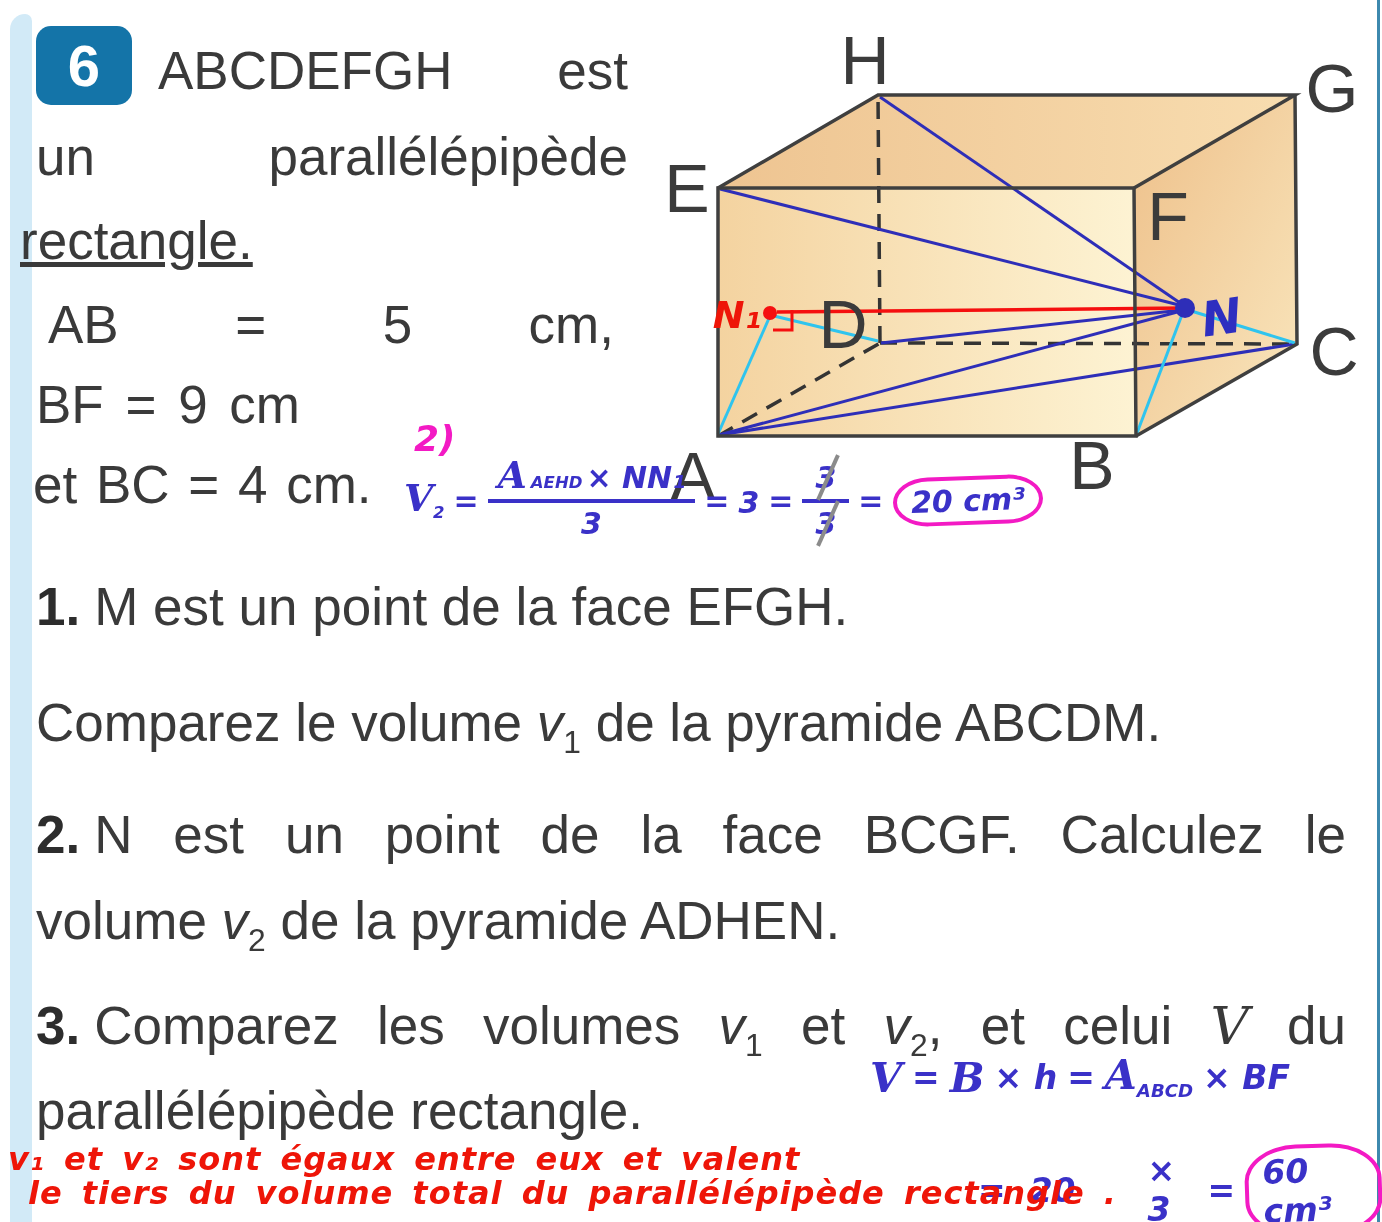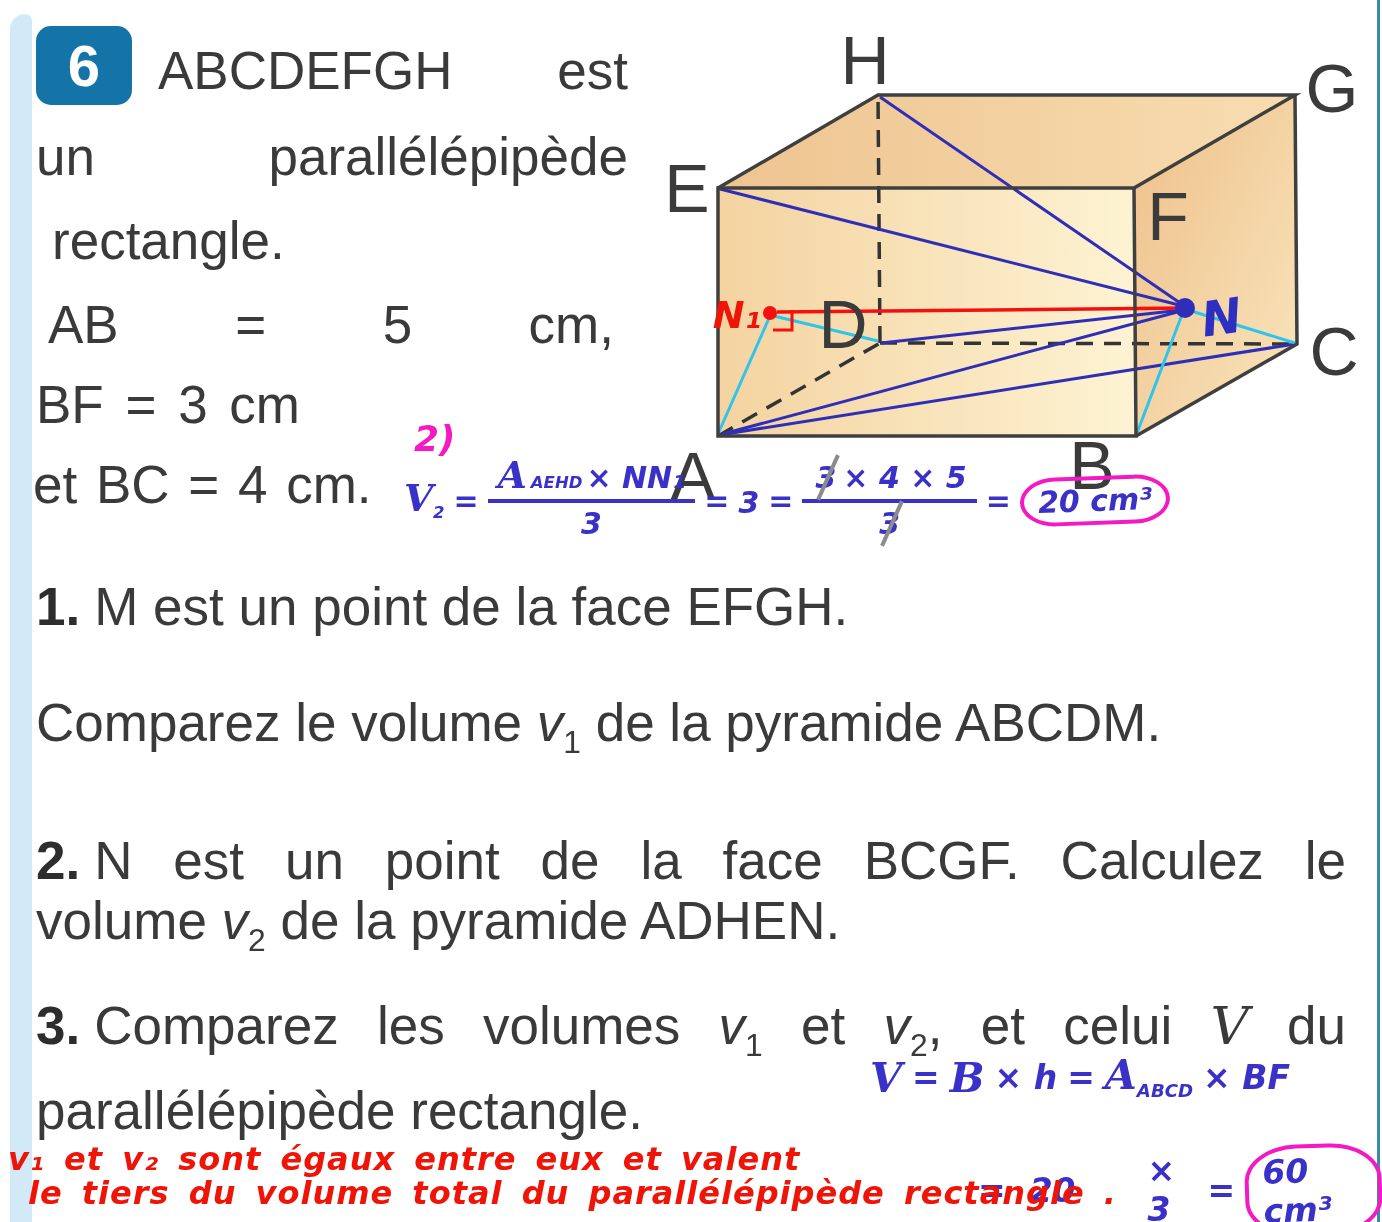--- a/index.html
+++ b/index.html
@@ -51,23 +51,23 @@
 
 <div id="left-strip" class="abs"></div>
 <div id="right-border" class="abs"></div>
 
 <div id="badge" class="abs">
   <span>6</span>
 </div>
 
 <div class="abs print just" style="left:158px;top:40px;width:470px;">ABCDEFGH est</div>
 <div class="abs print just" style="left:36px;top:126px;width:592px;">un parallélépipède</div>
-<div class="abs print" style="left:52px;top:210px;">rectangle.</div>
+<div class="abs print" style="left:20px;top:210px;text-decoration:underline;">rectangle.</div>
 <div class="abs print just" style="left:48px;top:294px;width:566px;">AB = 5 cm,</div>
-<div class="abs print" style="left:36px;top:374px;word-spacing:7px;">BF = 3 cm</div>
+<div class="abs print" style="left:36px;top:374px;word-spacing:7px;">BF = 9 cm</div>
 <div class="abs print" style="left:33px;top:454px;word-spacing:4px;">et BC = 4 cm.</div>
 
 <svg id="diagram" class="abs" viewBox="640 0 742 510">
   <defs>
     <linearGradient id="gFront" x1="0" y1="0" x2="1" y2="0">
       <stop offset="0" stop-color="#f4d3a0"></stop>
         <stop offset="1" stop-color="#fdf3d3"></stop>
     </linearGradient>
     <linearGradient id="gTop" x1="0" y1="0" x2="1" y2="0">
       <stop offset="0" stop-color="#eec491"></stop>
@@ -145,36 +145,35 @@
     <span class="den">3</span>
   </span>
   <span>=</span>
   <span class="frac">
     <span class="den">3</span>
   </span>
   <span>=</span>
   <span class="frac">
     <span class="num">
         <span class="struck">3</span>
-        <span>× 4 × 5</span>
       </span>
     <span class="den"><span class="struck">3</span></span>
   </span>
   <span>=</span>
   <span class="circled">20 cm³</span>
 </div>
 
 <div class="abs print" style="left:36px;top:576px;">
   <span class="qnum">1.</span><span>M est un point de la face EFGH.</span>
 </div>
 <div class="abs print" style="left:36px;top:692px;">
   <span>Comparez le volume </span><span class="pv">v</span><sub>1</sub><span> de la pyramide ABCDM.</span>
 </div>
 
-<div class="abs print just" style="left:36px;top:830px;width:1310px;">
+<div class="abs print just" style="left:36px;top:804px;width:1310px;">
   <span class="qnum">2.</span><span>N est un point de la face BCGF. Calculez le</span>
 </div>
 <div class="abs print" style="left:36px;top:890px;">
   <span>volume </span><span class="pv">v</span><sub>2</sub><span> de la pyramide ADHEN.</span>
 </div>
 
 <div class="abs print just" style="left:36px;top:995px;width:1310px;">
   <span class="qnum">3.</span><span>Comparez les volumes </span><span class="pv">v</span><sub>1</sub><span> et </span><span class="pv">v</span><sub>2</sub><span>, et celui </span><span class="print-script">V</span><span> du</span>
 </div>
 <div class="abs print" style="left:36px;top:1080px;">parallélépipède rectangle.</div>

